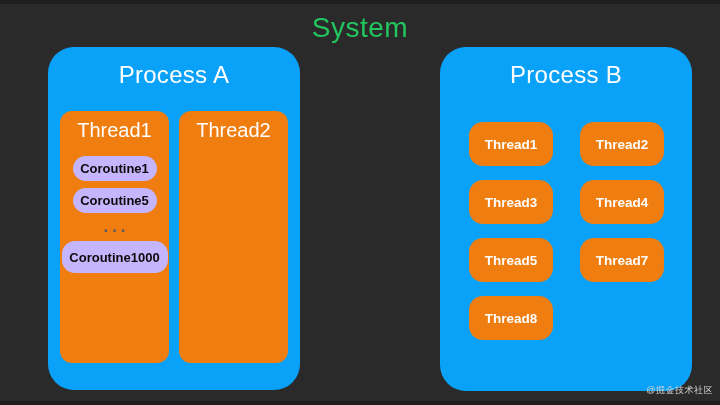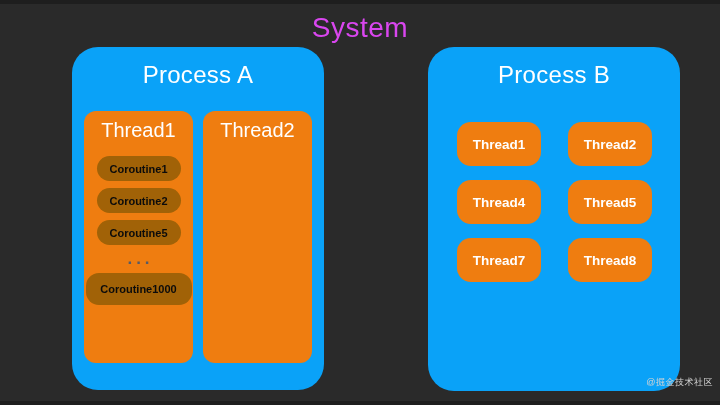--- a/index.html
+++ b/index.html
@@ -15,38 +15,37 @@
     position: absolute; left: 0; width: 720px; height: 4px;
     background: #1E1E1E;
   }
   .edge-strip.top { top: 0; }
   .edge-strip.bottom { bottom: 0; }
 
   .slide-title {
     position: absolute;
     top: 13px; left: 0; width: 720px;
     text-align: center;
-    color: #d946ef;
+    color: #22c55e;
     font-size: 28px;
     line-height: 30px;
     font-weight: 400;
     letter-spacing: 0.5px;
   }
 
   .process {
     position: absolute;
     top: 47px;
     width: 252px;
     height: 343px;
     background: #0AA2F8;
     border-radius: 26px;
-    margin-left: 24px;
   }
   .process.a { left: 48px; }
-  .process.b { left: 404px; height: 344px; }
+  .process.b { left: 440px; height: 344px; }
 
   .process-label {
     position: absolute;
     top: 14px; left: 0; width: 100%;
     text-align: center;
     color: #FFFFFF;
     font-size: 24px;
     line-height: 28px;
     font-weight: 400;
     letter-spacing: 0.3px;
@@ -76,27 +75,27 @@
     position: absolute;
     top: 45px; left: 0; right: 0;
     display: flex;
     flex-direction: column;
     align-items: center;
   }
   .coroutine-pill {
     width: 84px;
     height: 25px;
     margin-bottom: 7px;
-    background: #a16207;
+    background: #c4b5fd;
     border-radius: 13px;
     display: flex;
     align-items: center;
     justify-content: center;
     color: #0B0B0B;
-    font-size: 11px;
+    font-size: 13px;
     font-weight: 700;
     white-space: nowrap;
   }
   .coroutine-pill.wide {
     width: 106px;
     height: 32px;
     margin-bottom: 0;
   }
   .ellipsis {
     height: 12px;
@@ -126,21 +125,21 @@
     align-items: center;
     justify-content: center;
     color: #FFFFFF;
     font-size: 13.5px;
     font-weight: 700;
   }
 
   .watermark {
     position: absolute;
     right: 7px;
-    bottom: 16px;
+    bottom: 8px;
     color: #D4D4D4;
     font-size: 9px;
     letter-spacing: 0.5px;
   }
 </style>
 </head>
 <body>
 
 <div class="stage">
 
@@ -148,37 +147,37 @@
 
   <div class="slide-title">System</div>
 
   <section class="process a">
     <div class="process-label">Process A</div>
 
     <div class="thread-big t1">
       <div class="thread-big-label">Thread1</div>
       <div class="coroutine-stack">
         <div class="coroutine-pill">Coroutine1</div>
-        <div class="coroutine-pill">Coroutine2</div>
         <div class="coroutine-pill">Coroutine5</div>
         <div class="ellipsis">...</div>
         <div class="coroutine-pill wide">Coroutine1000</div>
       </div>
     </div>
 
     <div class="thread-big t2">
       <div class="thread-big-label">Thread2</div>
     </div>
   </section>
 
   <section class="process b">
     <div class="process-label">Process B</div>
     <div class="thread-grid">
       <div class="thread-cell">Thread1</div>
       <div class="thread-cell">Thread2</div>
+      <div class="thread-cell">Thread3</div>
       <div class="thread-cell">Thread4</div>
       <div class="thread-cell">Thread5</div>
       <div class="thread-cell">Thread7</div>
       <div class="thread-cell">Thread8</div>
     </div>
   </section>
 
   <div class="watermark">@掘金技术社区</div>
 
   <div class="edge-strip bottom"></div>

